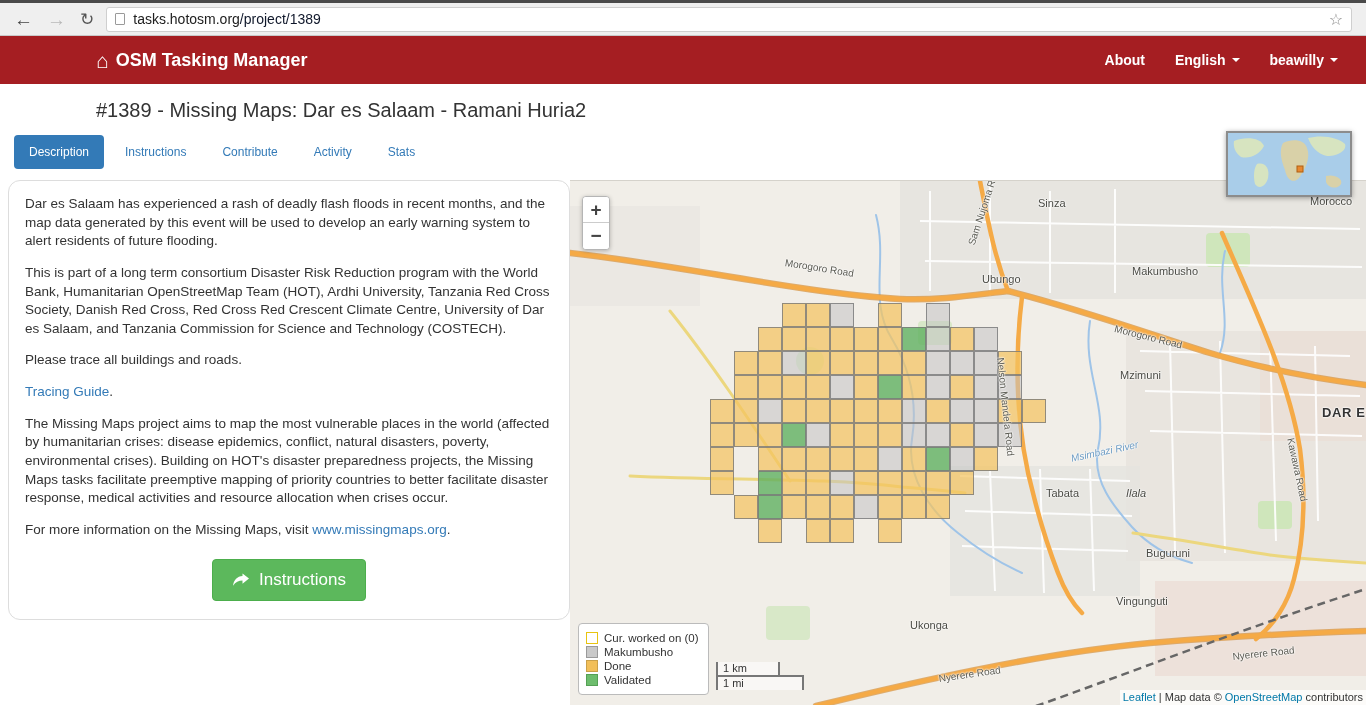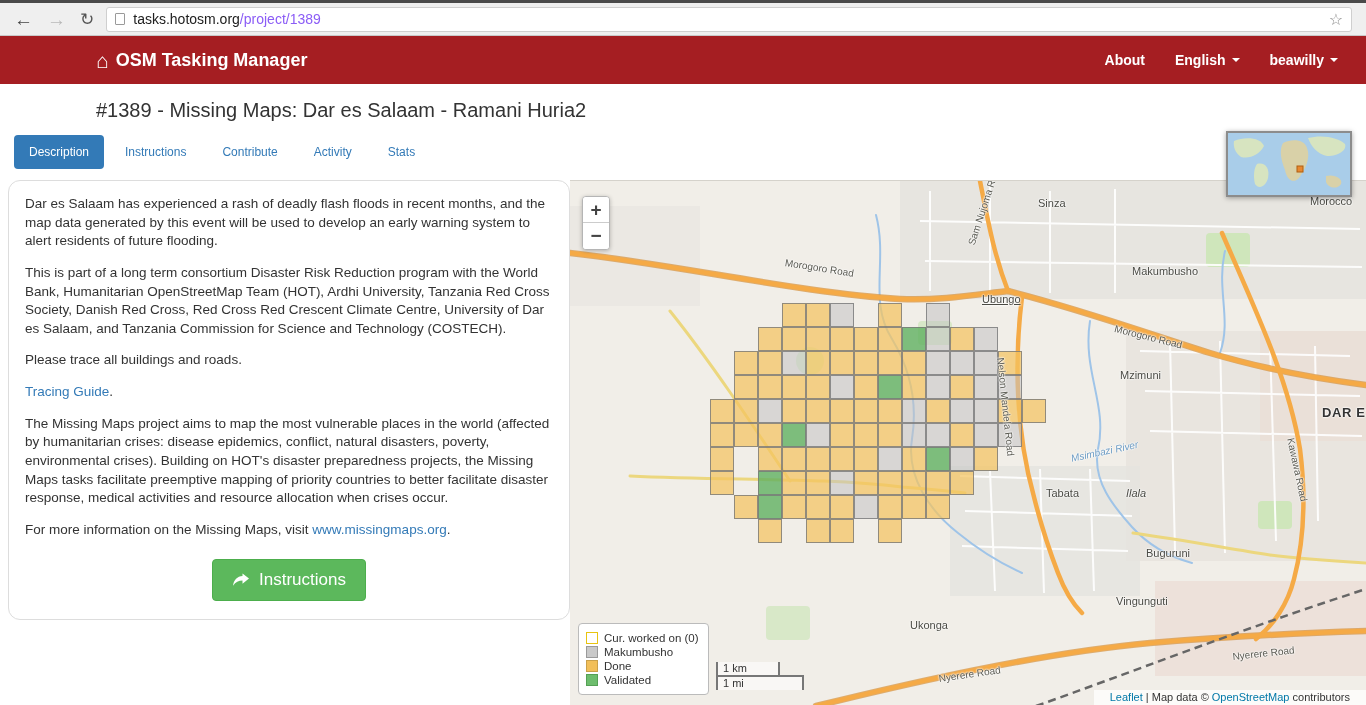--- a/index.html
+++ b/index.html
@@ -13,21 +13,21 @@
              display:flex; align-items:center; }
   .tb-icon { font-size:19px; color:#444; margin-left:14px; cursor:pointer; line-height:1; }
   .tb-icon.disabled { color:#b8b8b8; }
   .tb-icon.refresh { font-size:17px; color:#555; }
   .addressbar { flex:1; height:25px; margin:0 14px 0 12px; background:#fff;
                 border:1px solid #cfcfcf; border-radius:3px; display:flex;
                 align-items:center; padding:0 8px; font-size:14px; }
   .doc-icon { width:10px; height:12px; background:#fff; border:1px solid #9a9a9a;
               border-radius:1px; margin-right:8px; flex:none; }
   .url-host { color:#202020; }
-  .url-path { color:#8b5cf6; }
+  .url-path { color:#0f172a; }
   .star { margin-left:auto; color:#8a8a8a; font-size:16px; cursor:pointer; }
 
   
   .navbar { height:48px; background:#a51e22; display:flex; align-items:center; color:#fff; }
   .brand { margin-left:96px; font-size:18px; font-weight:bold; display:flex;
            align-items:center; gap:7px; cursor:pointer; }
   .home-glyph { font-size:21px; line-height:1; }
   .nav-right { margin-left:auto; margin-right:28px; display:flex; gap:30px;
                align-items:center; font-size:14px; font-weight:bold; }
   .nav-item { cursor:pointer; display:flex; align-items:center; }
@@ -79,21 +79,21 @@
   .legend-row { display:flex; align-items:center; gap:6px; margin:2px 0; }
   .swatch { width:12px; height:12px; flex:none; border:1px solid #999; }
 
   .scale-ctl { position:absolute; left:146px; bottom:15px; font-size:11px; color:#333; z-index:30; }
   .scale-line { padding:0 5px 1px; background:rgba(255,255,255,.55);
                 border:2px solid #777; border-top:none; white-space:nowrap; }
   .scale-line.mi { border-top:2px solid #777; border-bottom:none; margin-top:-2px; width:88px; }
   .scale-line.km { width:64px; }
 
   .attribution { position:absolute; right:0; bottom:0; background:rgba(255,255,255,.75);
-                 padding:1px 16px 2px; font-size:11px; color:#333; z-index:30; white-space:nowrap; }
+                 padding:1px 3px 2px; font-size:11px; color:#333; z-index:30; white-space:nowrap; }
   .attribution a { color:#0078a8; text-decoration:none; cursor:pointer; }
 
   
   .minimap { position:absolute; left:1226px; top:131px; width:126px; height:66px;
              border:2px solid #8c8c8c; background:#a9cde9; z-index:40;
              box-shadow:0 1px 5px rgba(0,0,0,.35); overflow:hidden; cursor:pointer; }
 </style>
 </head>
 <body>
 
@@ -311,21 +311,21 @@
         <div class="cell" style="left: 356px; top: 314px; height: 24px; width: 24px; background: rgba(244, 196, 96, 0.72); border: 1px solid rgba(120, 120, 120, 0.8);"></div>
         <div class="cell" style="left: 188px; top: 338px; height: 24px; width: 24px; background: rgba(244, 196, 96, 0.72); border: 1px solid rgba(120, 120, 120, 0.8);"></div>
         <div class="cell" style="left: 236px; top: 338px; height: 24px; width: 24px; background: rgba(244, 196, 96, 0.72); border: 1px solid rgba(120, 120, 120, 0.8);"></div>
         <div class="cell" style="left: 260px; top: 338px; height: 24px; width: 24px; background: rgba(244, 196, 96, 0.72); border: 1px solid rgba(120, 120, 120, 0.8);"></div>
         <div class="cell" style="left: 308px; top: 338px; height: 24px; width: 24px; background: rgba(244, 196, 96, 0.72); border: 1px solid rgba(120, 120, 120, 0.8);"></div>
       </div>
     <div class="layer">
         <span class="maplabel place" style="left: 468px; top: 16px;">Sinza</span>
         <span class="maplabel place" style="left: 740px; top: 14px;">Morocco</span>
         <span class="maplabel place" style="left: 562px; top: 84px;">Makumbusho</span>
-        <span class="maplabel place" style="left: 412px; top: 112px; text-decoration: underline;">Ubungo</span>
+        <span class="maplabel place" style="left: 412px; top: 92px;">Ubungo</span>
         <span class="maplabel place" style="left: 550px; top: 188px;">Mzimuni</span>
         <span class="maplabel city" style="left: 752px; top: 224px;">DAR ES</span>
         <span class="maplabel place" style="left: 476px; top: 306px;">Tabata</span>
         <span class="maplabel place" style="left: 556px; top: 306px; font-style: italic;">Ilala</span>
         <span class="maplabel place" style="left: 576px; top: 366px;">Buguruni</span>
         <span class="maplabel place" style="left: 546px; top: 414px;">Vingunguti</span>
         <span class="maplabel place" style="left: 340px; top: 438px;">Ukonga</span>
         <span class="maplabel road" style="left: 216px; top: 76px; transform: rotate(9deg);">Morogoro Road</span>
         <span class="maplabel road" style="left: 546px; top: 142px; transform: rotate(14deg);">Morogoro Road</span>
         <span class="maplabel road" style="left: 368px; top: 492px; transform: rotate(-8deg);">Nyerere Road</span>

